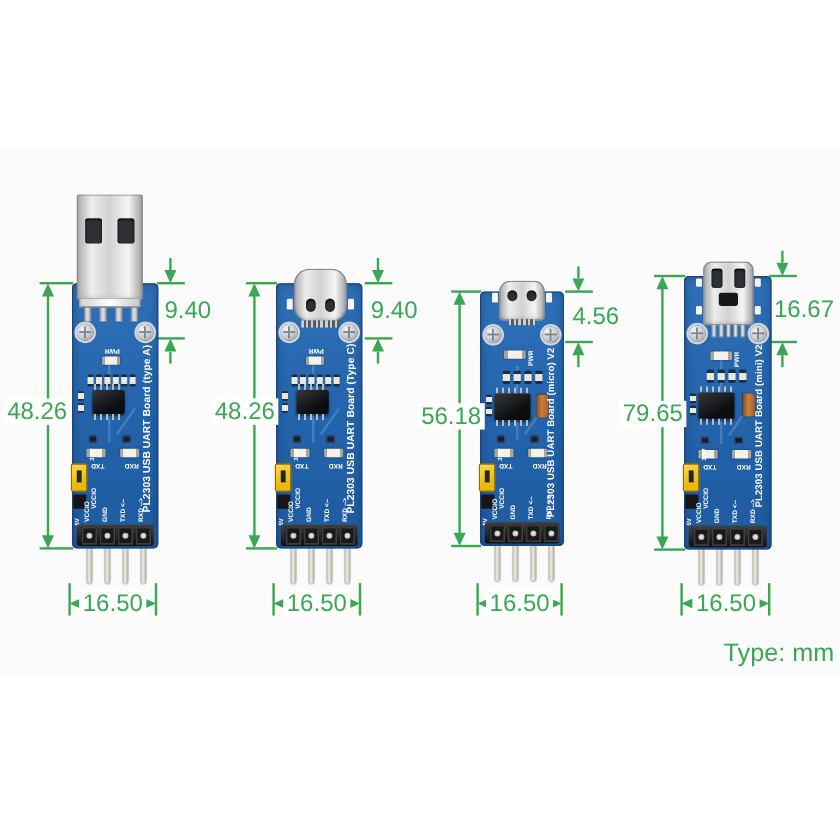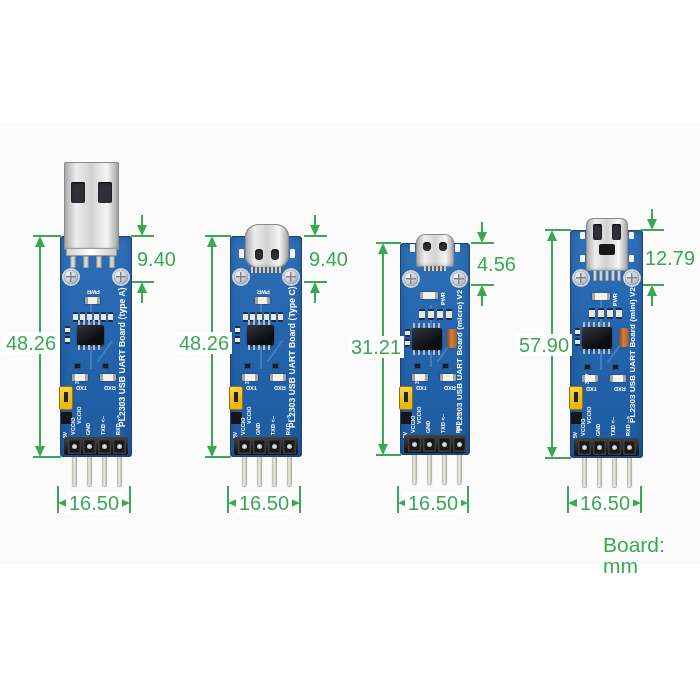--- a/index.html
+++ b/index.html
@@ -69,21 +69,21 @@
   .leg{position:absolute;z-index:3;background:linear-gradient(90deg,#9aa0a6,#dfe3e7 50%,#8f959b);
        box-shadow:inset 0 0 0 0.5px #777}
   .tab-strip{position:absolute;z-index:3;background:repeating-linear-gradient(90deg,#c9ced4 0 2px,#565b63 2px 4px)}
   .pad{position:absolute;z-index:3;background:#f2f4f6;border-radius:1px;box-shadow:0 0 1px #556}
 </style>
 </head>
 <body>
 
 <div class="canvas" id="canvas">
   <div class="photo-bg"></div>
-  <div class="unit" style="left:603px;top:534px">Board: mm</div>
+  <div class="unit" style="left:603px;top:534px">Type: mm</div>
 <div>
   <div class="hline dim" style="left:33px;top:235px;width:28px"></div>
   <div class="hline dim" style="left:33px;top:456px;width:28px"></div>
   <div class="arr up" style="left:35px;top:236px"></div>
   <div class="vline dim" style="left:39px;top:245px;height:203px"></div>
   <div class="arr down" style="left:35px;top:446px"></div>
   <div class="dim-label" style="left:31px;top:343px">48.26</div>
 
   <div class="vline dim" style="left:141px;top:215px;height:10px"></div>
   <div class="arr down" style="left:137px;top:225px"></div>
@@ -238,21 +238,21 @@
     <div class="slot pill" style="left:26px;top:25px;width:8px;height:11px"></div>
   </div>
   <div class="tab-strip" style="left:251px;top:267px;width:32px;height:6px"></div>
     </div>
     <div>
   <div class="hline dim" style="left:376px;top:242px;width:25px"></div>
   <div class="hline dim" style="left:376px;top:454px;width:25px"></div>
   <div class="arr up" style="left:378px;top:243px"></div>
   <div class="vline dim" style="left:382px;top:252px;height:194px"></div>
   <div class="arr down" style="left:378px;top:444px"></div>
-  <div class="dim-label" style="left:376px;top:347px">31.21</div>
+  <div class="dim-label" style="left:376px;top:347px">56.18</div>
 
   <div class="vline dim" style="left:481px;top:222px;height:10px"></div>
   <div class="arr down" style="left:477px;top:232px"></div>
   <div class="hline dim" style="left:471px;top:242px;width:23px"></div>
   <div class="dim-label side" style="left:477px;top:264px">4.56</div>
   <div class="hline dim" style="left:471px;top:284px;width:23px"></div>
   <div class="arr up" style="left:477px;top:285px"></div>
   <div class="vline dim" style="left:481px;top:296px;height:10px"></div>
 
   <div class="vline dim" style="left:397px;top:486px;height:27px"></div>
@@ -317,26 +317,26 @@
     <div class="slot pill" style="left:23px;top:8px;width:8px;height:9px"></div>
   </div>
   <div class="tab-strip" style="left:424px;top:266px;width:22px;height:5px"></div>
     </div>
     <div>
   <div class="hline dim" style="left:545px;top:229px;width:26px"></div>
   <div class="hline dim" style="left:545px;top:457px;width:26px"></div>
   <div class="arr up" style="left:547px;top:230px"></div>
   <div class="vline dim" style="left:551px;top:239px;height:210px"></div>
   <div class="arr down" style="left:547px;top:447px"></div>
-  <div class="dim-label" style="left:544px;top:345px">57.90</div>
+  <div class="dim-label" style="left:544px;top:345px">79.65</div>
 
   <div class="vline dim" style="left:651px;top:209px;height:10px"></div>
   <div class="arr down" style="left:647px;top:219px"></div>
   <div class="hline dim" style="left:641px;top:229px;width:23px"></div>
-  <div class="dim-label side" style="left:645px;top:258px">12.79</div>
+  <div class="dim-label side" style="left:645px;top:258px">16.67</div>
   <div class="hline dim" style="left:641px;top:284px;width:23px"></div>
   <div class="arr up" style="left:647px;top:285px"></div>
   <div class="vline dim" style="left:651px;top:296px;height:10px"></div>
 
   <div class="vline dim" style="left:567px;top:486px;height:27px"></div>
   <div class="vline dim" style="left:640px;top:486px;height:27px"></div>
   <div class="arr left" style="left:568px;top:498px"></div>
   <div class="hline dim" style="left:577px;top:502px;width:55px"></div>
   <div class="arr right" style="left:630px;top:498px"></div>
   <div class="dim-label" style="left:605px;top:503px">16.50</div>

